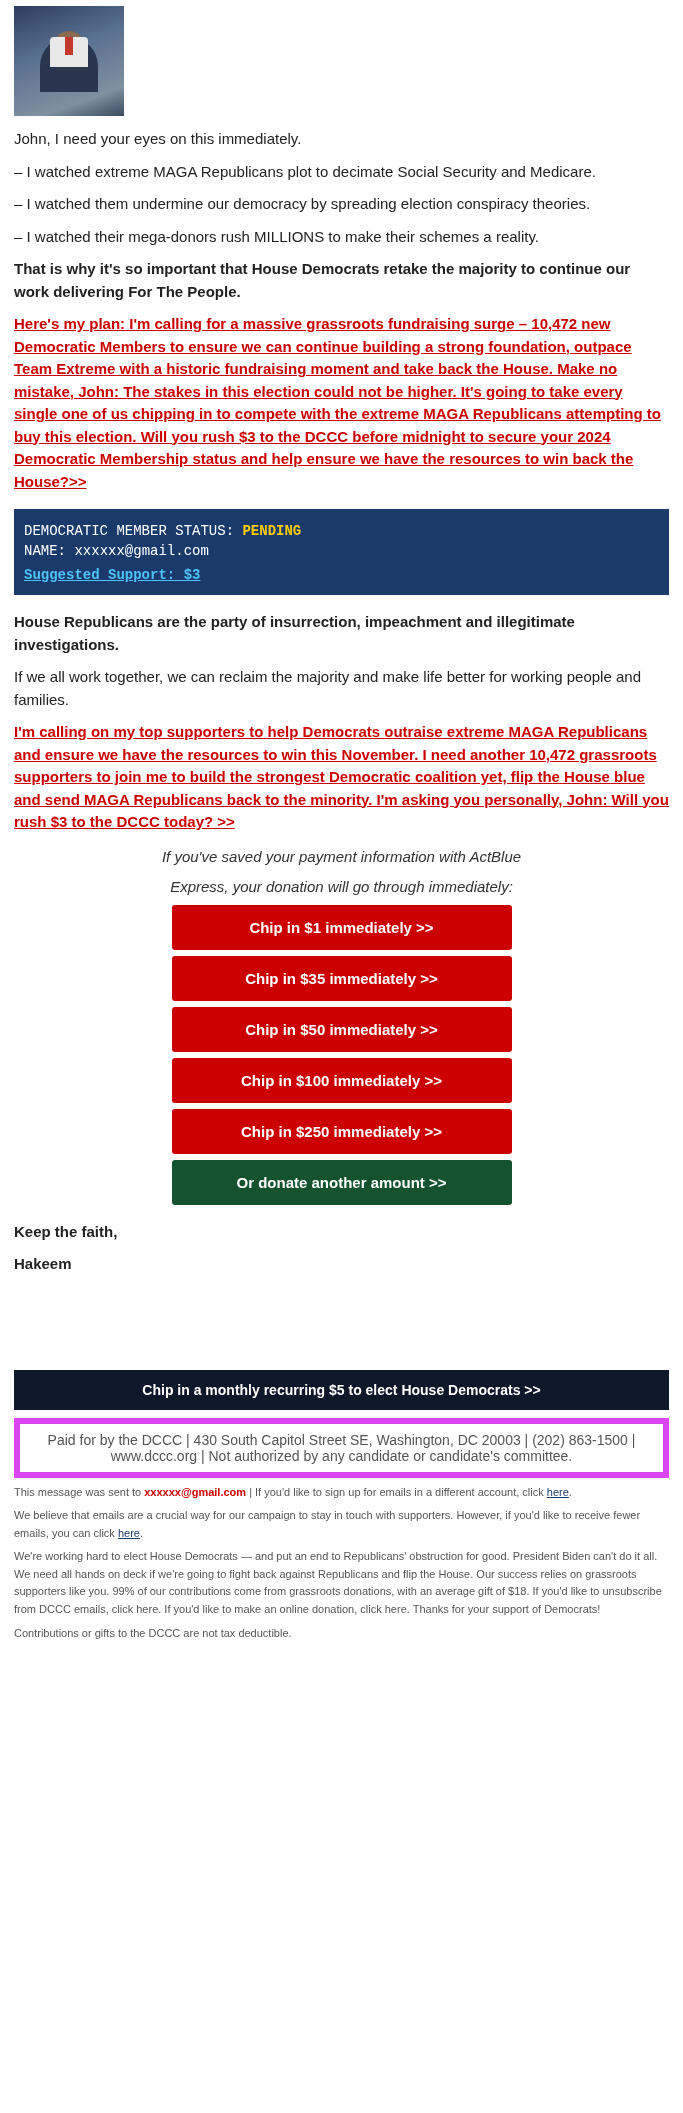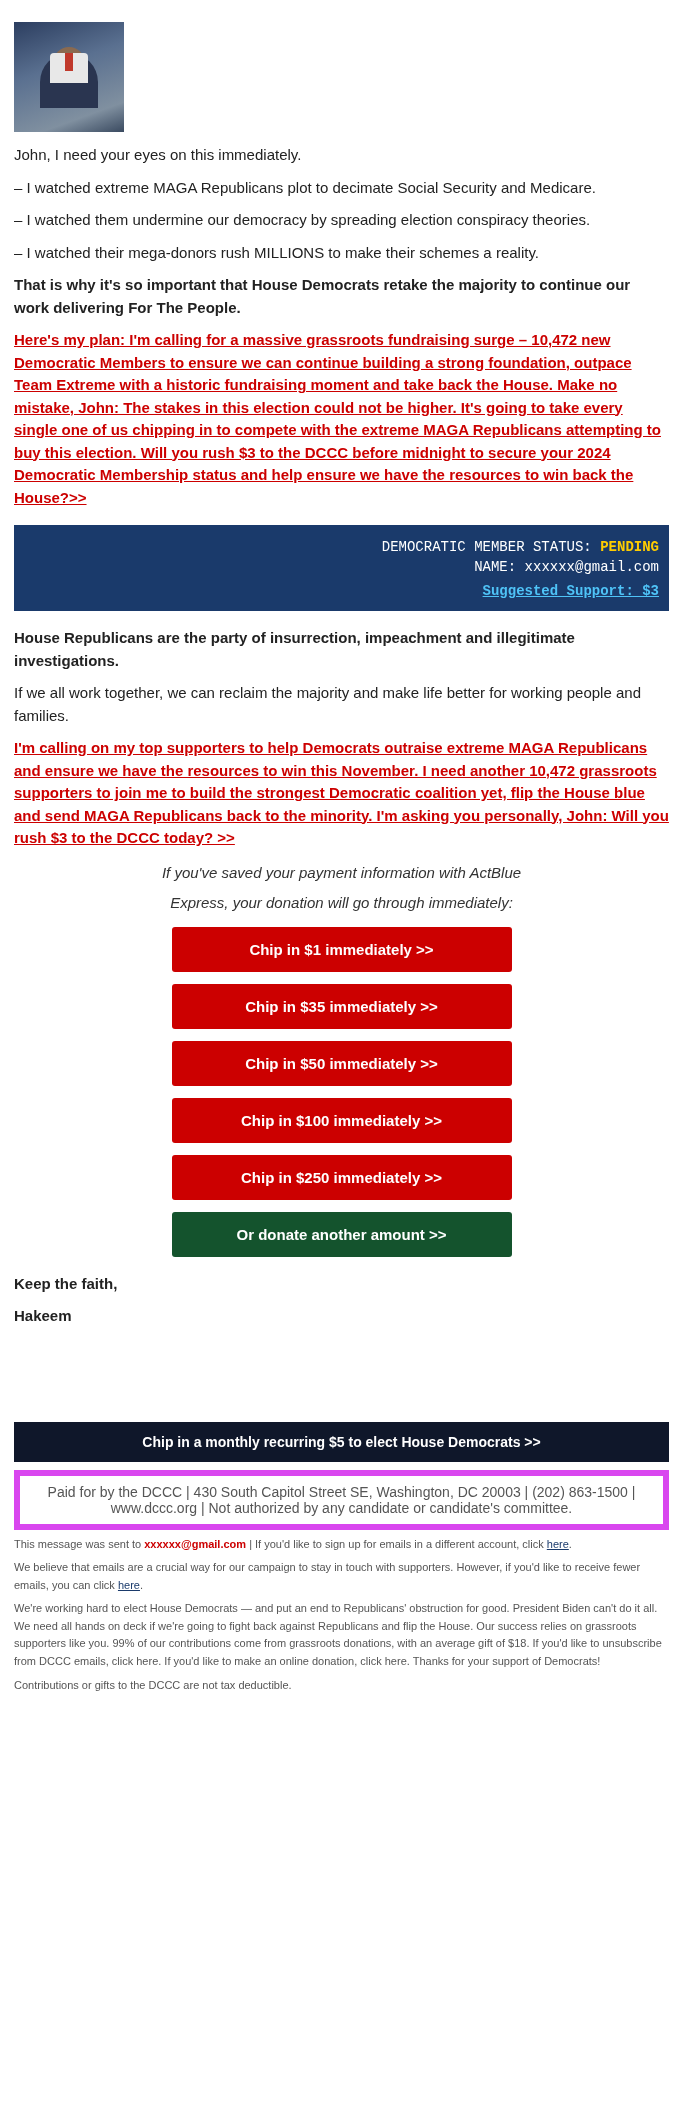--- a/index.html
+++ b/index.html
@@ -5,21 +5,21 @@
     * { box-sizing: border-box; margin: 0; padding: 0; }
     body {
       font-family: Arial, sans-serif;
       font-size: 15px;
       color: #222;
       background: #fff;
       max-width: 683px;
       margin: 0 auto;
     }
     .email-container {
-      padding: 22px 14px;
+      padding: 6px 14px;
     }
     .header-photo {
       width: 110px;
       height: 110px;
       background: #4a6080;
       margin-bottom: 12px;
       overflow: hidden;
       position: relative;
     }
     .photo-placeholder {
@@ -70,21 +70,21 @@
       text-decoration: underline;
       font-weight: bold;
       display: block;
       margin-bottom: 12px;
       line-height: 1.5;
     }
 
     .status-box {
       background: #1a3a6b;
       color: #fff;
-      text-align: right;
+      text-align: left;
       padding: 14px 10px 12px;
       margin: 16px 0;
       font-family: 'Courier New', monospace;
       font-size: 14px;
     }
     .status-pending {
       color: #ffcc00;
       font-weight: bold;
     }
     .status-name {
@@ -103,21 +103,21 @@
       font-style: italic;
       font-size: 15px;
       color: #333;
       margin: 8px 0 6px;
     }
 
     .donate-btn {
       display: block;
       width: 100%;
       max-width: 340px;
-      margin: 12px auto;
+      margin: 6px auto;
       padding: 14px 10px;
       background: #cc0000;
       color: #fff;
       font-size: 15px;
       font-weight: bold;
       text-align: center;
       border: none;
       cursor: pointer;
       border-radius: 3px;
     }

